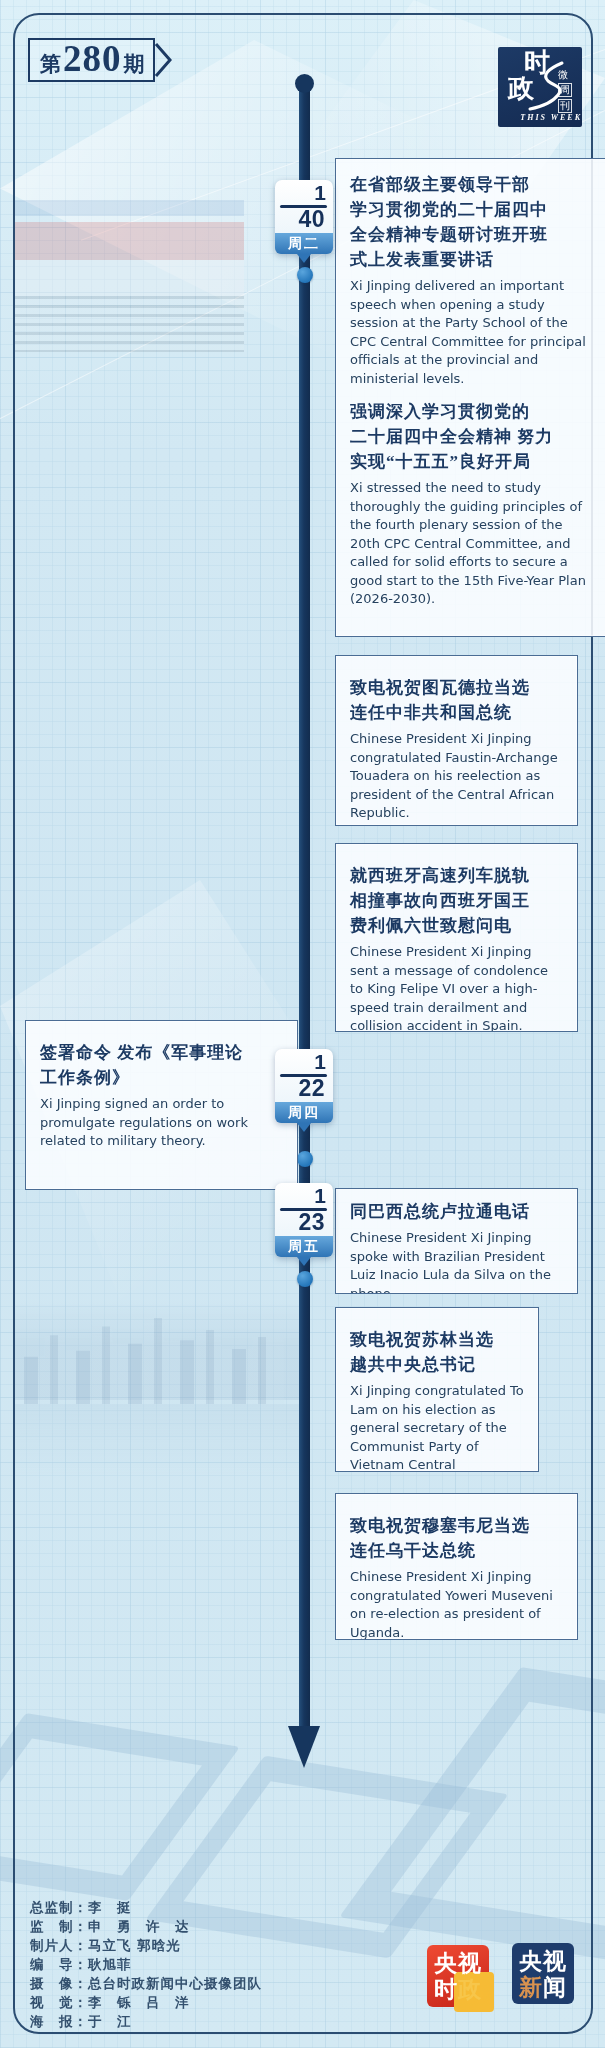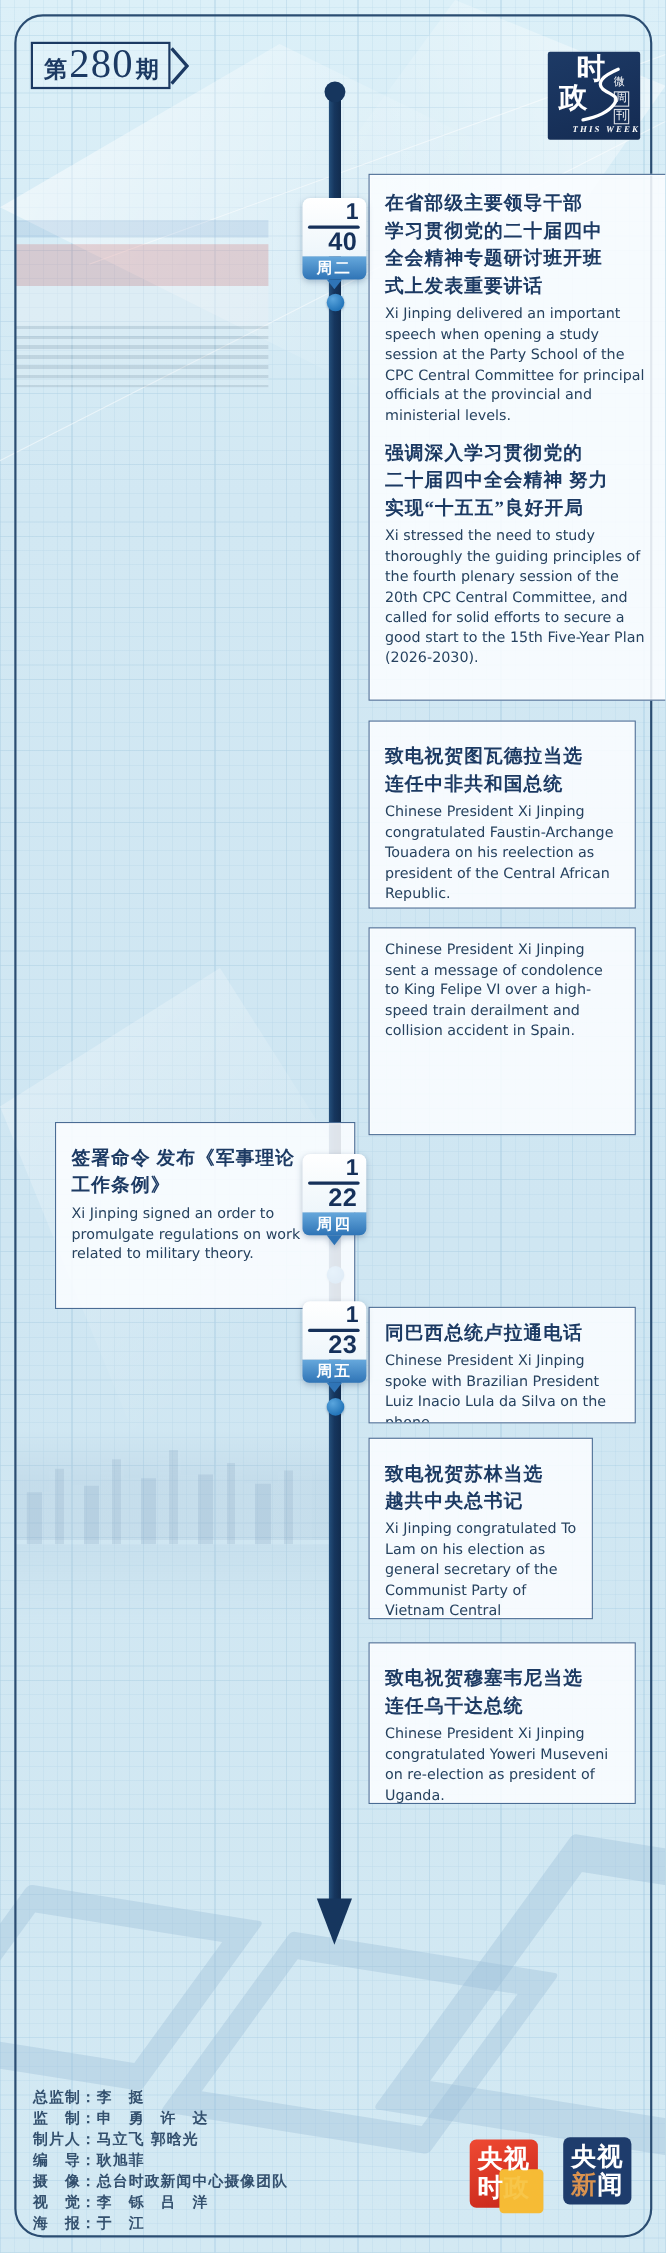--- a/index.html
+++ b/index.html
@@ -34,21 +34,21 @@
   
   .frame{position:absolute;left:13px;top:13px;width:576px;height:2017px;
     border:2.5px solid #2b4d72;border-radius:26px;pointer-events:none;}
 
   
   .issue{position:absolute;left:28px;top:38px;display:flex;align-items:center;color:#1c3a63;}
   .issue-box{border:2.5px solid #1c3a63;background:rgba(245,252,255,.25);
     padding:1px 8px 2px 10px;display:flex;align-items:baseline;gap:2px;
     font-family:"Liberation Serif","DejaVu Serif",serif;}
   .issue-small{font-size:21px;font-weight:700;}
-  .issue-num{font-size:37px;font-weight:400;line-height:36px;letter-spacing:1px;}
+  .issue-num{font-size:37px;font-weight:700;line-height:36px;letter-spacing:1px;}
   .issue-chev{margin-left:-1px;}
 
   
   .masthead{position:absolute;left:498px;top:47px;width:84px;height:80px;
     background:linear-gradient(160deg,#1d3a66,#142b52);border-radius:2px;color:#fff;}
   .mh-c1{position:absolute;left:26px;top:2px;font:700 26px/28px "Liberation Serif","DejaVu Serif",serif;}
   .mh-c2{position:absolute;left:10px;top:28px;font:700 26px/28px "Liberation Serif","DejaVu Serif",serif;}
   .mh-s{position:absolute;right:10px;font-size:10px;line-height:12px;}
   .mh-s1{top:22px;right:14px;}
   .mh-s2{top:36px;border:1px solid rgba(255,255,255,.85);padding:0 1px;}
@@ -106,21 +106,21 @@
   
   .card{position:absolute;box-sizing:border-box;padding:11px 14px;
     background:rgba(251,253,255,.88);border:1.5px solid #4a6c94;z-index:2;overflow:hidden;
     box-shadow:0 0 0 1px rgba(255,255,255,.5) inset;}
   .card .zh{font:700 17px/25px "Liberation Serif","DejaVu Serif",serif;color:#1c3a63;
     letter-spacing:1px;white-space:pre-line;margin:2px 0 5px 0;}
   .card .en{font:13px/18.5px "DejaVu Sans","Liberation Sans",sans-serif;color:#26425f;margin-bottom:11px;}
   .card-0{left:335px;top:158px;width:276px;height:479px;}
   .card-1{left:335px;top:655px;width:243px;height:171px;}
   .card-2{left:335px;top:843px;width:243px;height:189px;}
-  .card-3{left:25px;top:1020px;width:273px;height:170px;margin-left:25px;}
+  .card-3{left:25px;top:1020px;width:273px;height:170px;}
   .card-4{left:335px;top:1188px;width:243px;height:106px;padding-top:8px;}
   .card-5{left:335px;top:1307px;width:204px;height:165px;}
   .card-6{left:335px;top:1493px;width:243px;height:147px;}
   .card-1 .zh,.card-2 .zh,.card-3 .zh,.card-5 .zh,.card-6 .zh{margin-top:8px;}
 
   
   .credits{position:absolute;left:30px;top:1898px;color:#33506e;
     font:700 13.5px/19px "DejaVu Sans","Liberation Sans",sans-serif;letter-spacing:1px;}
   .credits .row{white-space:pre;}
 
@@ -235,20 +235,23 @@
 二十届四中全会精神 努力
 实现“十五五”良好开局</div>
         <div class="en">Xi stressed the need to study thoroughly the guiding principles of the fourth plenary session of the 20th CPC Central Committee, and called for solid efforts to secure a good start to the 15th Five-Year Plan (2026-2030).</div>
       </div>
       <div class="card card-1">
         <div class="zh">致电祝贺图瓦德拉当选
 连任中非共和国总统</div>
         <div class="en">Chinese President Xi Jinping congratulated Faustin-Archange Touadera on his reelection as president of the Central African Republic.</div>
       </div>
       <div class="card card-2">
+        <div class="zh">就西班牙高速列车脱轨
+相撞事故向西班牙国王
+费利佩六世致慰问电</div>
         <div class="en">Chinese President Xi Jinping sent a message of condolence to King Felipe VI over a high-speed train derailment and collision accident in Spain.</div>
       </div>
       <div class="card card-3">
         <div class="zh">签署命令 发布《军事理论
 工作条例》</div>
         <div class="en">Xi Jinping signed an order to promulgate regulations on work related to military theory.</div>
       </div>
       <div class="card card-4">
         <div class="zh">同巴西总统卢拉通电话</div>
         <div class="en">Chinese President Xi Jinping spoke with Brazilian President Luiz Inacio Lula da Silva on the phone.</div>

